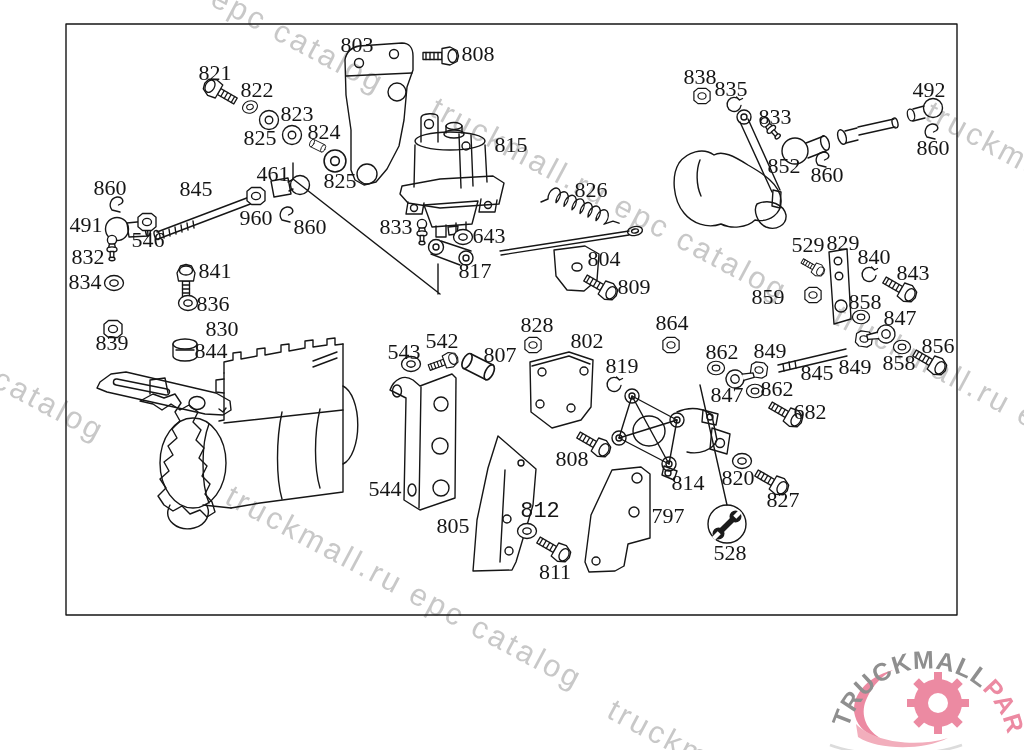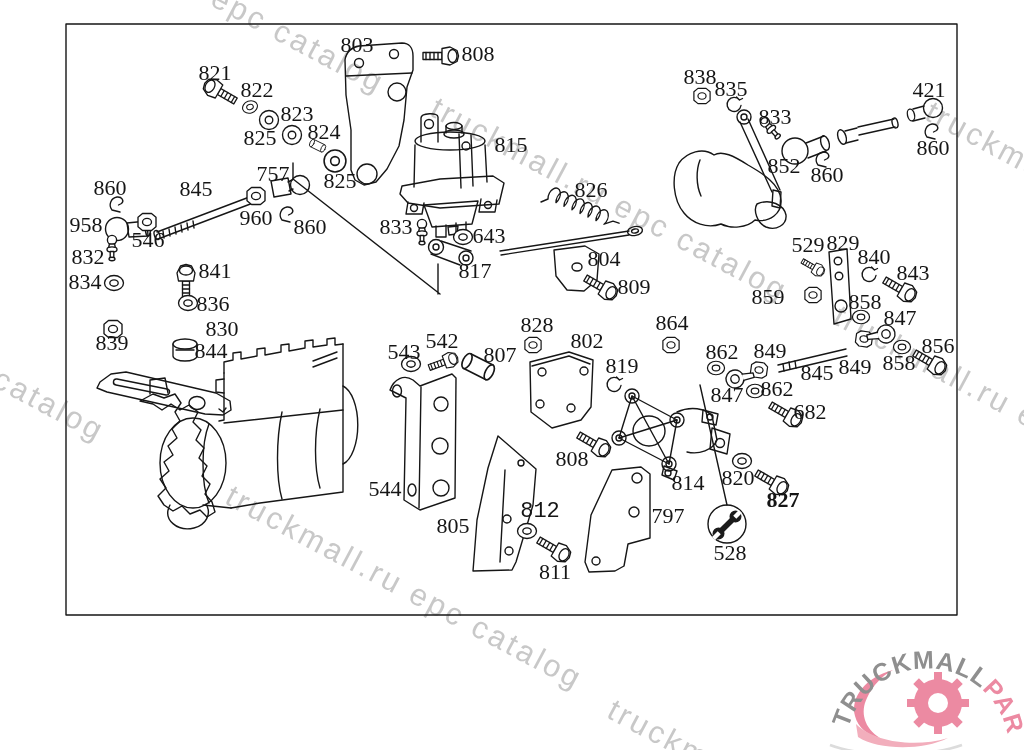--- a/index.html
+++ b/index.html
@@ -364,31 +364,31 @@
     <span class="part-label" style="left: 215px; top: 73px;">821</span>
     <span class="part-label" style="left: 257px; top: 90px;">822</span>
     <span class="part-label" style="left: 297px; top: 114px;">823</span>
     <span class="part-label" style="left: 260px; top: 138px;">825</span>
     <span class="part-label" style="left: 324px; top: 132px;">824</span>
     <span class="part-label" style="left: 340px; top: 181px;">825</span>
     <span class="part-label" style="left: 511px; top: 145px;">815</span>
     <span class="part-label" style="left: 700px; top: 77px;">838</span>
     <span class="part-label" style="left: 731px; top: 89px;">835</span>
     <span class="part-label" style="left: 775px; top: 117px;">833</span>
-    <span class="part-label" style="left: 929px; top: 90px;">421</span>
+    <span class="part-label" style="left: 929px; top: 90px;">492</span>
     <span class="part-label" style="left: 933px; top: 148px;">860</span>
     <span class="part-label" style="left: 784px; top: 166px;">852</span>
     <span class="part-label" style="left: 827px; top: 175px;">860</span>
     <span class="part-label" style="left: 591px; top: 190px;">826</span>
     <span class="part-label" style="left: 110px; top: 188px;">860</span>
     <span class="part-label" style="left: 196px; top: 189px;">845</span>
-    <span class="part-label" style="left: 273px; top: 174px;">757</span>
+    <span class="part-label" style="left: 273px; top: 174px;">461</span>
     <span class="part-label" style="left: 256px; top: 218px;">960</span>
     <span class="part-label" style="left: 310px; top: 227px;">860</span>
-    <span class="part-label" style="left: 86px; top: 225px;">958</span>
+    <span class="part-label" style="left: 86px; top: 225px;">491</span>
     <span class="part-label" style="left: 148px; top: 240px;">546</span>
     <span class="part-label" style="left: 88px; top: 257px;">832</span>
     <span class="part-label" style="left: 85px; top: 282px;">834</span>
     <span class="part-label" style="left: 215px; top: 271px;">841</span>
     <span class="part-label" style="left: 213px; top: 304px;">836</span>
     <span class="part-label" style="left: 396px; top: 227px;">833</span>
     <span class="part-label" style="left: 489px; top: 236px;">643</span>
     <span class="part-label" style="left: 475px; top: 271px;">817</span>
     <span class="part-label" style="left: 604px; top: 259px;">804</span>
     <span class="part-label" style="left: 634px; top: 287px;">809</span>
@@ -416,18 +416,18 @@
     <span class="part-label" style="left: 817px; top: 373px;">845</span>
     <span class="part-label" style="left: 855px; top: 367px;">849</span>
     <span class="part-label" style="left: 727px; top: 395px;">847</span>
     <span class="part-label" style="left: 777px; top: 389px;">862</span>
     <span class="part-label" style="left: 810px; top: 412px;">682</span>
     <span class="part-label" style="left: 385px; top: 489px;">544</span>
     <span class="part-label" style="left: 453px; top: 526px;">805</span>
     <span class="part-label" style="left: 572px; top: 459px;">808</span>
     <span class="part-label" style="left: 688px; top: 483px;">814</span>
     <span class="part-label" style="left: 738px; top: 478px;">820</span>
-    <span class="part-label" style="left: 783px; top: 500px; font-weight: bold;">827</span>
+    <span class="part-label" style="left: 783px; top: 500px;">827</span>
     <span class="part-label" style="left: 540px; top: 511px; font-family: Liberation Mono, monospace;">812</span>
     <span class="part-label" style="left: 668px; top: 516px;">797</span>
     <span class="part-label" style="left: 555px; top: 572px;">811</span>
     <span class="part-label" style="left: 730px; top: 553px;">528</span>
   </div>
 
 </body></html>

